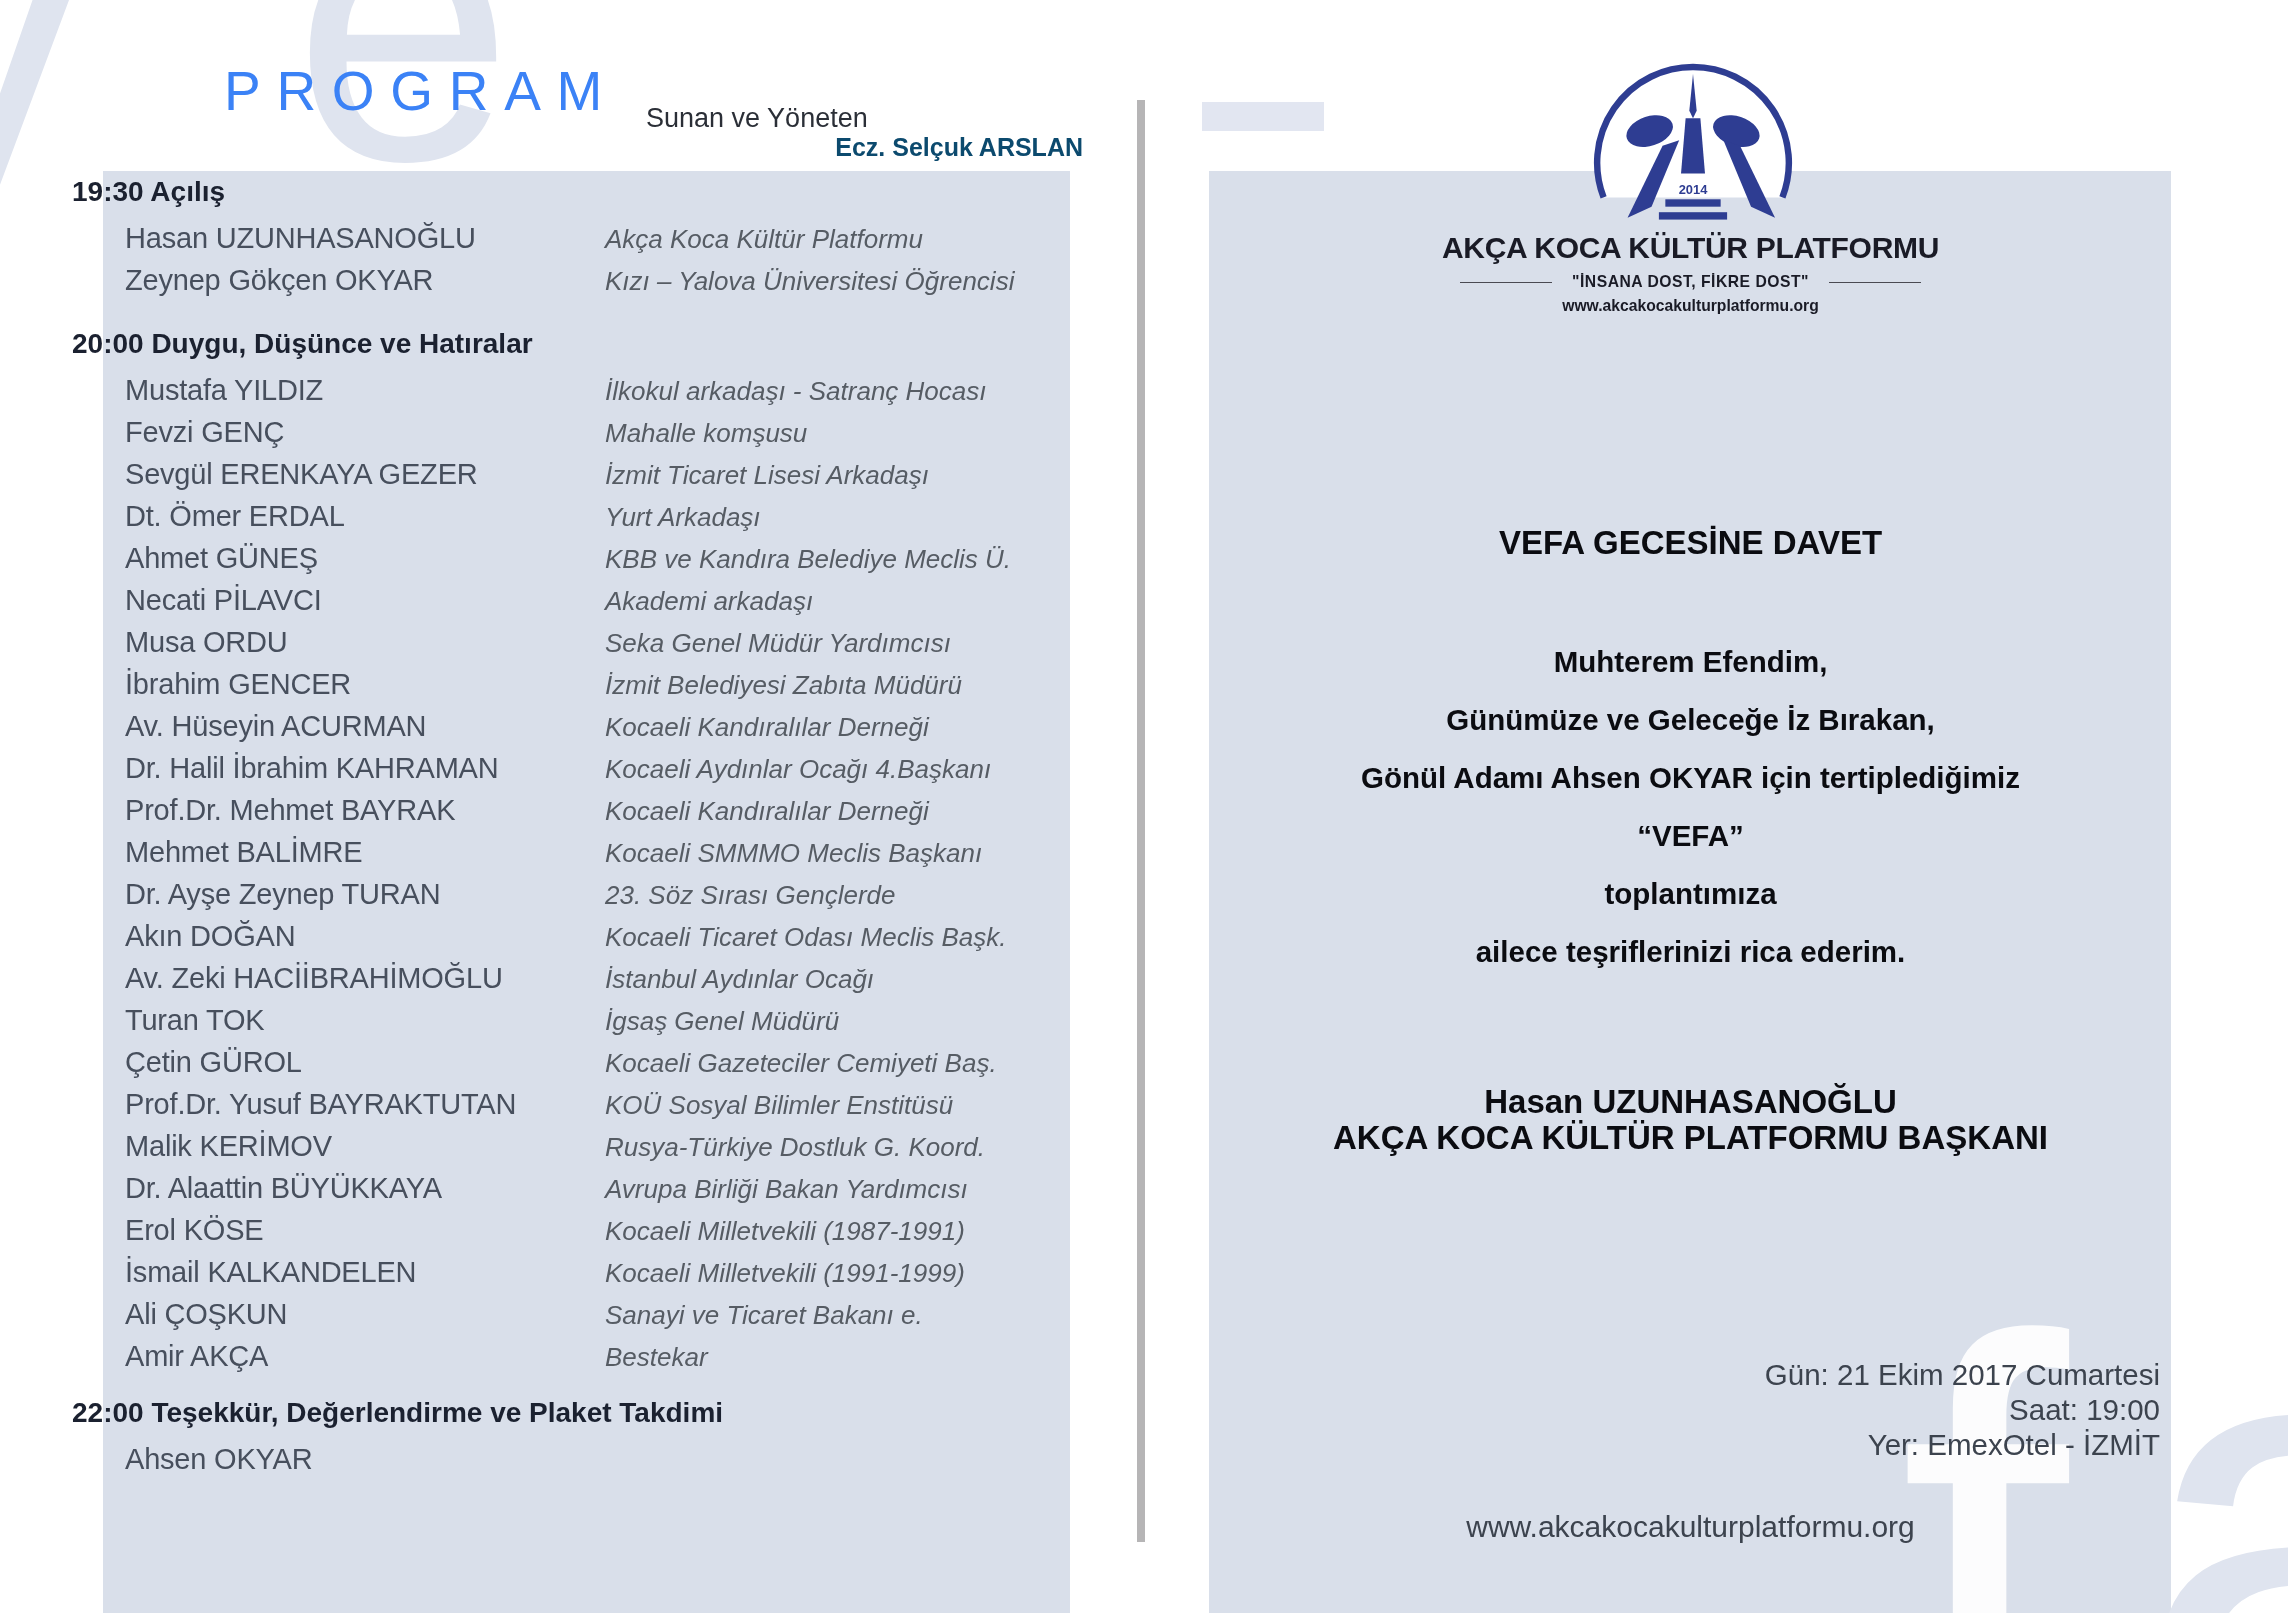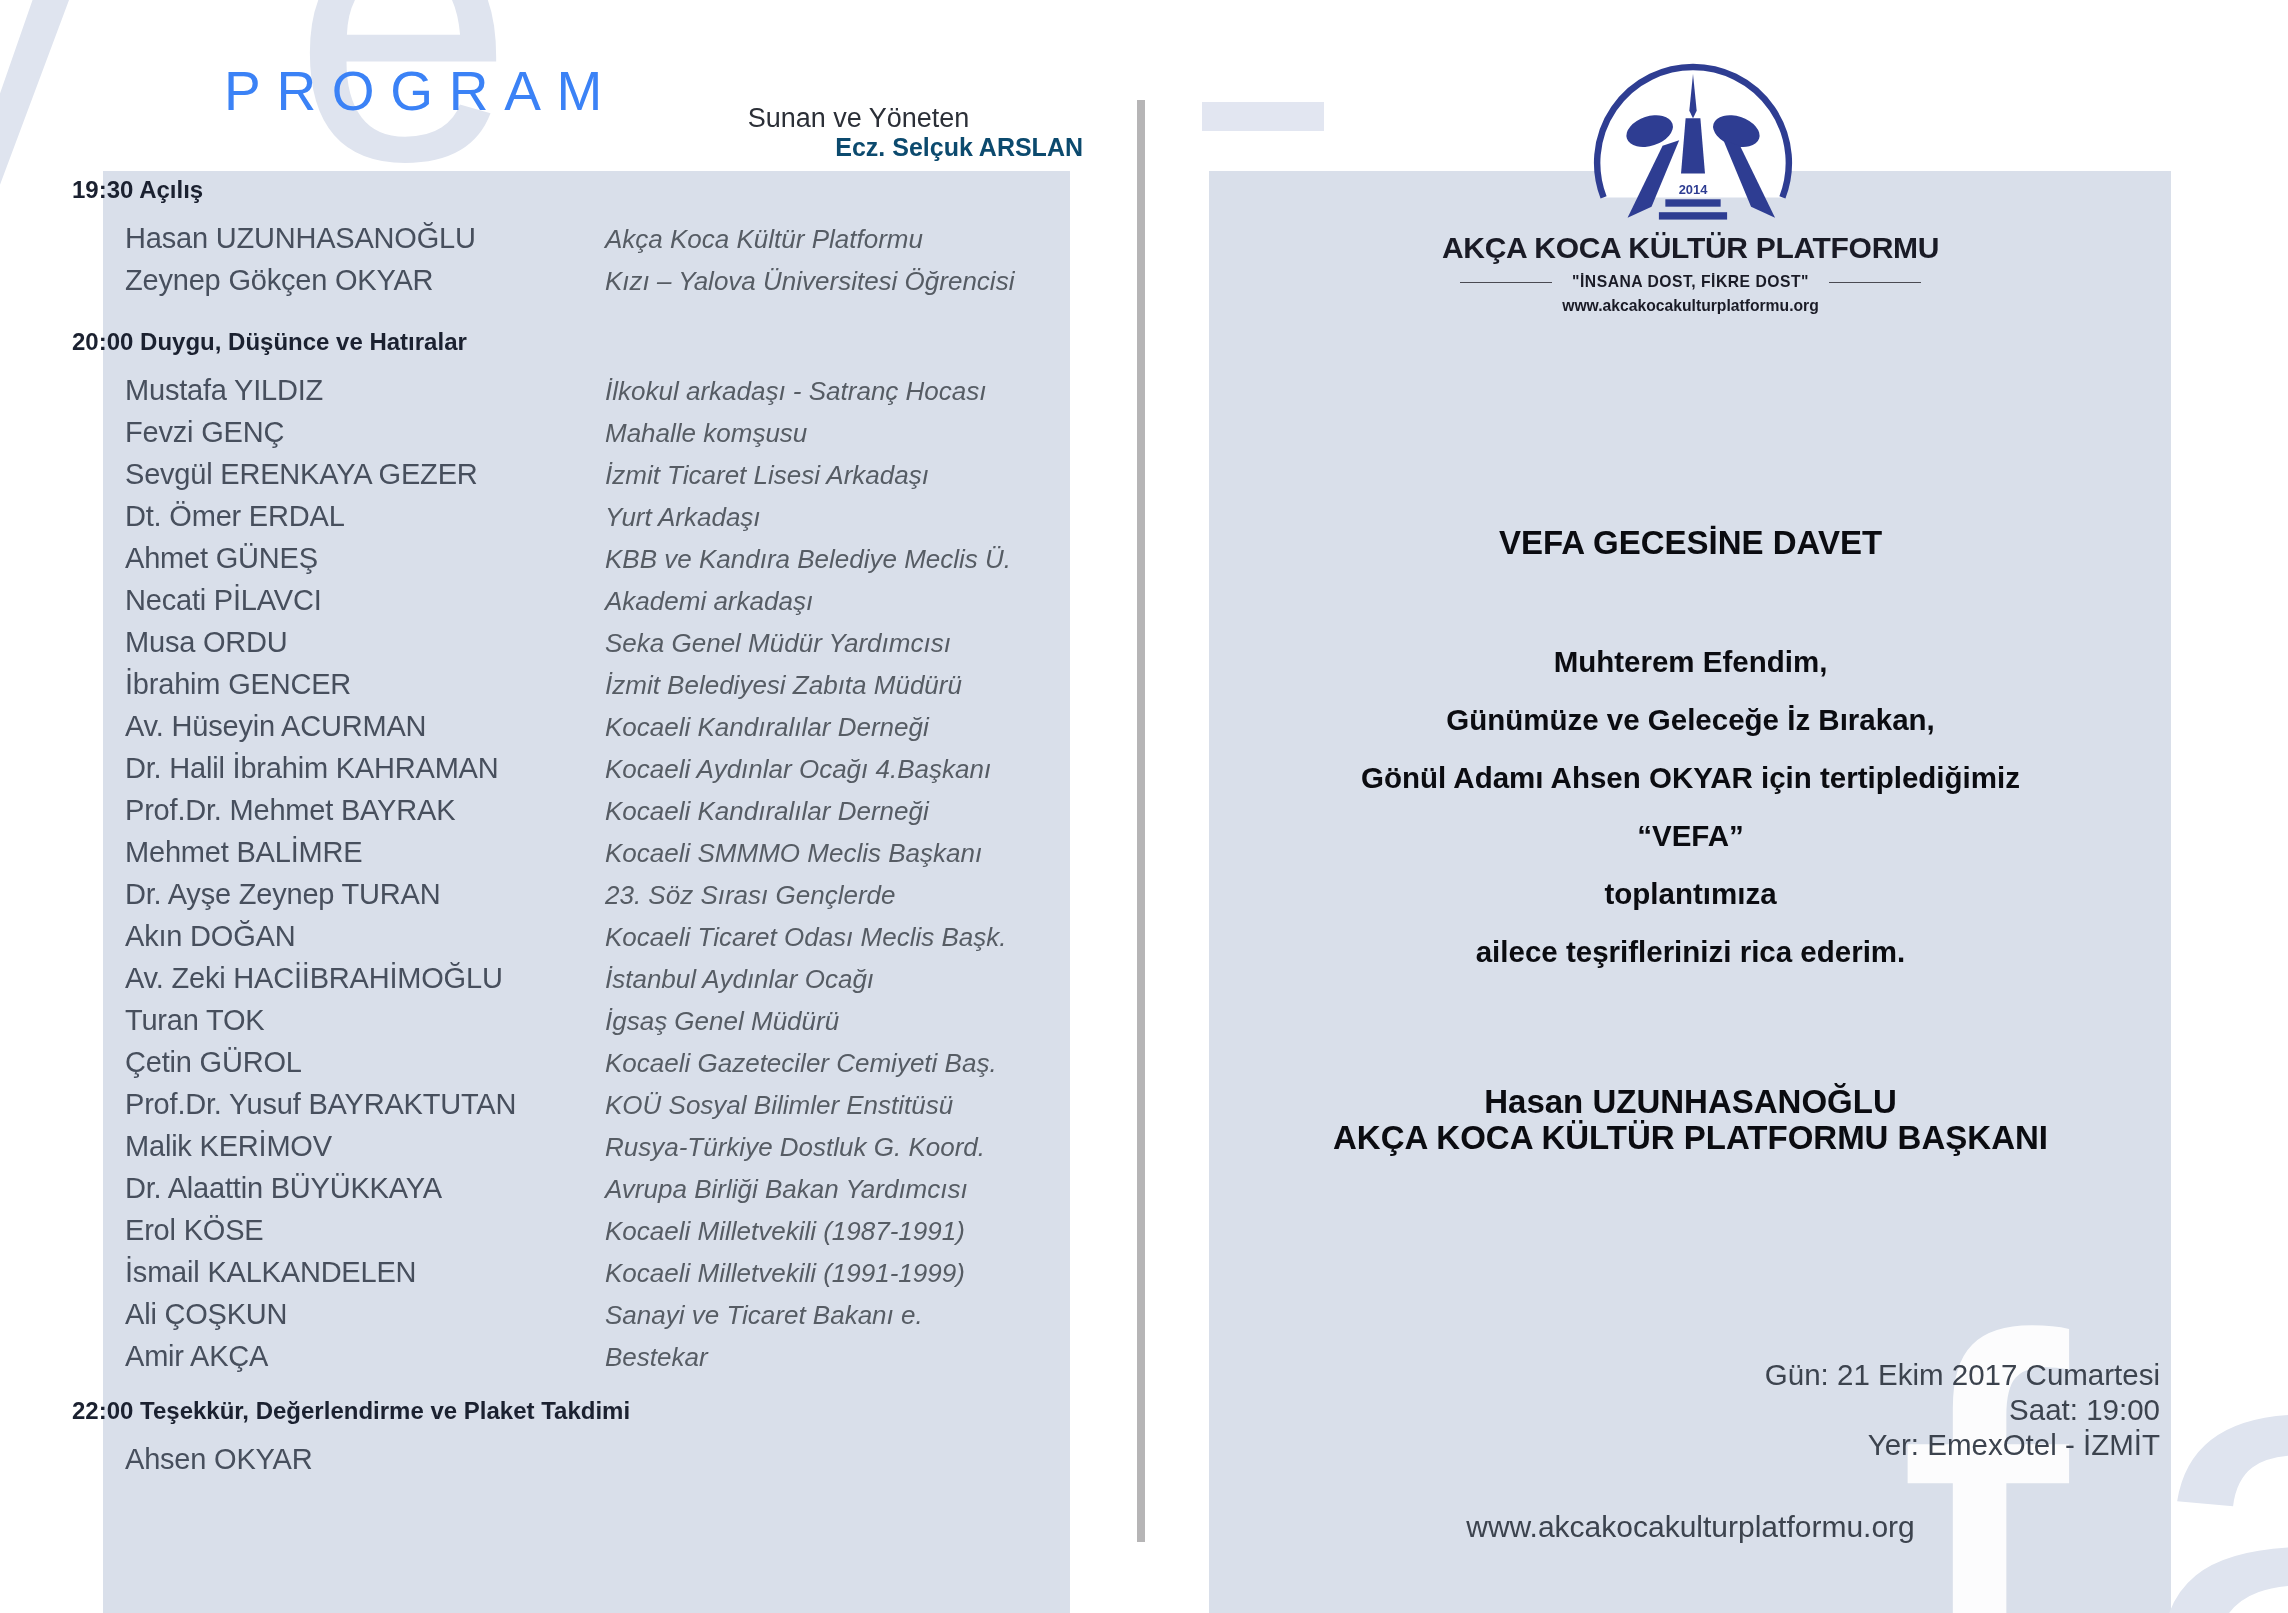--- a/index.html
+++ b/index.html
@@ -14,28 +14,28 @@
   .wm-f{left:1899px;top:1251px;font-size:609px;color:rgba(255,255,255,0.9);}
   .wm-a{left:2137px;top:1227px;font-size:609px;color:#dfe4ef;}
 
   
   .left-panel{position:absolute;left:103px;top:171px;width:967px;height:1443px;background:#d9dfea;}
   .right-panel{position:absolute;left:1209px;top:171px;width:962px;height:1443px;background:#d9dfea;}
   .divider{position:absolute;left:1137px;top:100px;width:8.3px;height:1442px;background:#b6b5b6;}
 
   
   .program-title{position:absolute;left:224px;top:59px;font-size:55px;letter-spacing:15.7px;color:#3b82f6;}
-  .presenter-label{position:absolute;left:646px;top:103px;width:425px;text-align:center;
+  .presenter-label{position:absolute;left:646px;top:103px;width:425px;text-align:left;
                    font-size:27px;color:#2b2f37;}
   .presenter-name{position:absolute;left:646px;top:133px;width:437px;text-align:right;
                   font-size:25px;font-weight:bold;color:#0c4a6e;}
 
   
   .schedule{position:absolute;left:72px;top:172px;width:1000px;}
-  .sched-heading{font-size:24px;font-weight:bold;color:#1b2130;height:33px;margin:16.6px 0 13px 0;}
+  .sched-heading{font-size:28px;font-weight:bold;color:#1b2130;height:33px;margin:16.6px 0 13px 0;}
   .section:nth-of-type(1) .sched-heading{margin-top:3.7px;}
   .section:nth-of-type(3) .sched-heading{margin-top:22px;}
   .section:nth-of-type(4) .sched-heading{margin-top:15.7px;}
   .sched-row{position:relative;height:42px;}
   .sp-name{position:absolute;left:53px;top:0;font-size:29px;color:#474f5d;white-space:nowrap;
            letter-spacing:-0.2px;}
   .sp-desc{position:absolute;left:533px;top:2.8px;font-size:26px;font-style:italic;color:#565c64;
            white-space:nowrap;}
 
   

